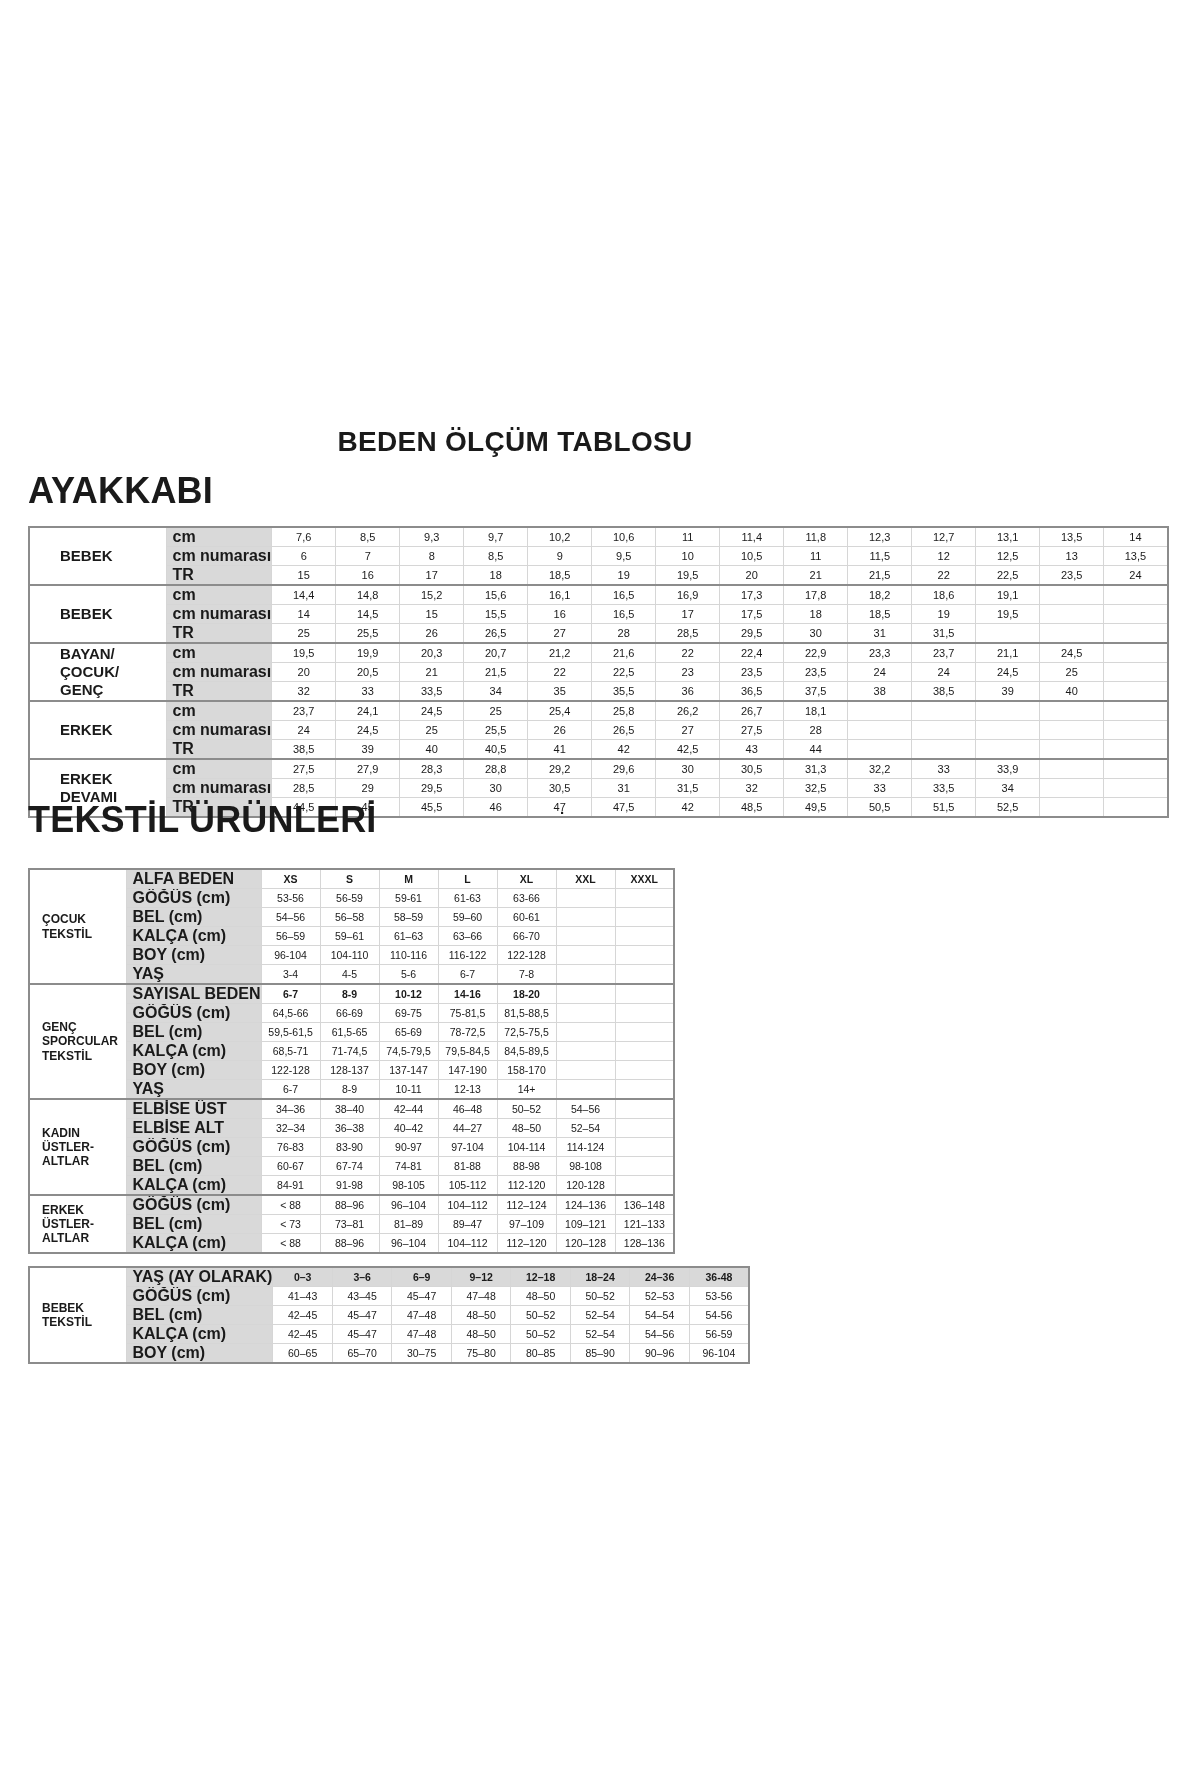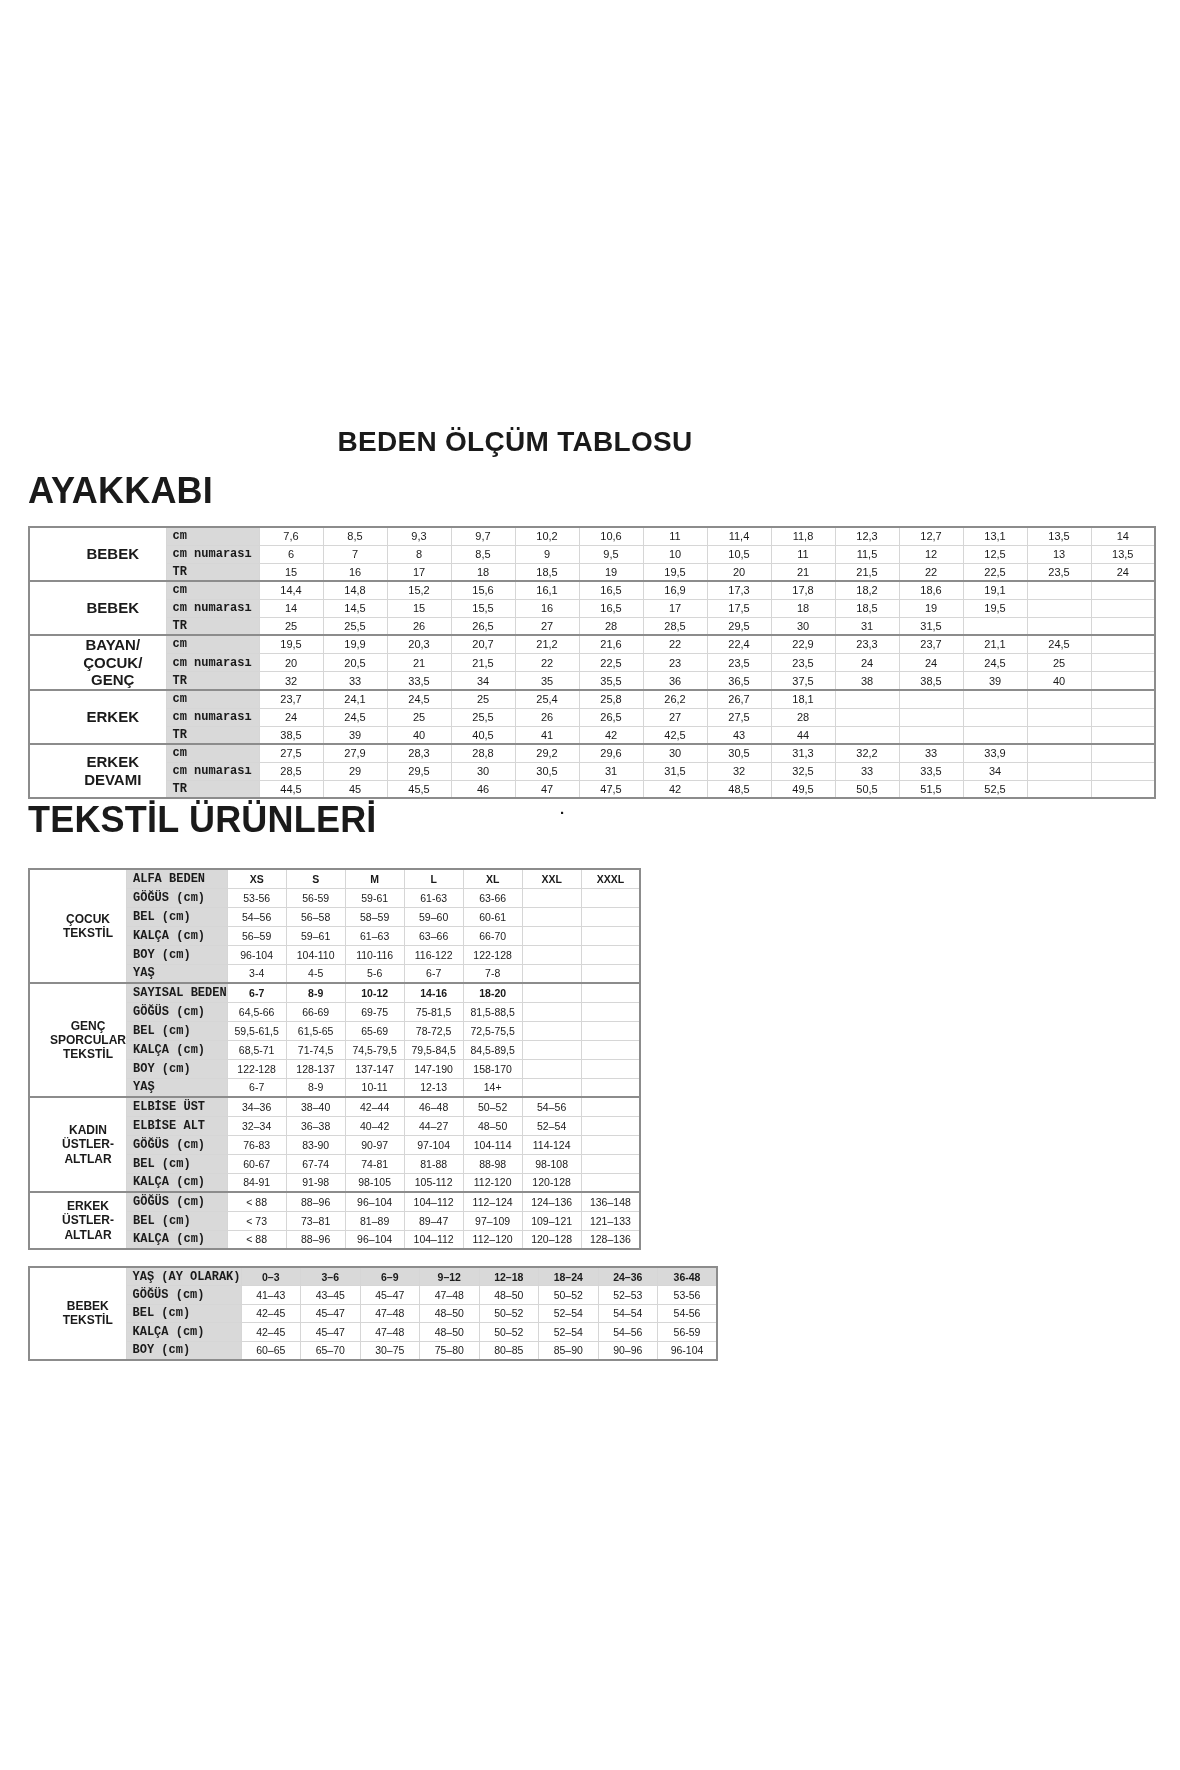--- a/index.html
+++ b/index.html
@@ -26,28 +26,28 @@
     border:1px solid var(--grid,#d6d6d6);
     text-align:center;vertical-align:middle;padding:0;
     white-space:nowrap;overflow:hidden;
   }
   .shoe td{font-size:11px;}
   .tex td{font-size:10.5px;}
   .shoe tr{height:18px;}
   .tex tr{height:19px;}
   .baby tr{height:18.5px;}
   td.label{
-    text-align:center;font-weight:bold;background:#fff;
+    text-align:left;font-weight:bold;background:#fff;
     white-space:pre-line;line-height:1.18;overflow:visible;
   }
   .shoe td.label{font-size:15px;padding-left:30px;}
-  .tex td.label{font-size:12px;padding-left:20px;}
+  .tex td.label{font-size:12px;padding-left:12px;}
   td.rowhdr{
     background:var(--hdr,#d9d9d9);font-weight:bold;text-align:left;
-    padding-left:6px;font-size:12px;font-family:Liberation Mono, monospace;
+    padding-left:6px;font-size:16px;
   }
   td.bold{font-weight:bold;}
   td.hdrrow{background:var(--hdr,#d9d9d9);font-weight:bold;}
 </style>
 </head>
 <body style="--hdr: #d9d9d9; --grid: #d6d6d6; --blk: #8c8c8c; --txt: #1a1a1a;">
 
 <div class="page-title">BEDEN ÖLÇÜM TABLOSU</div>
 
 <div class="section-heading" id="shoes-heading">AYAKKABI</div>

